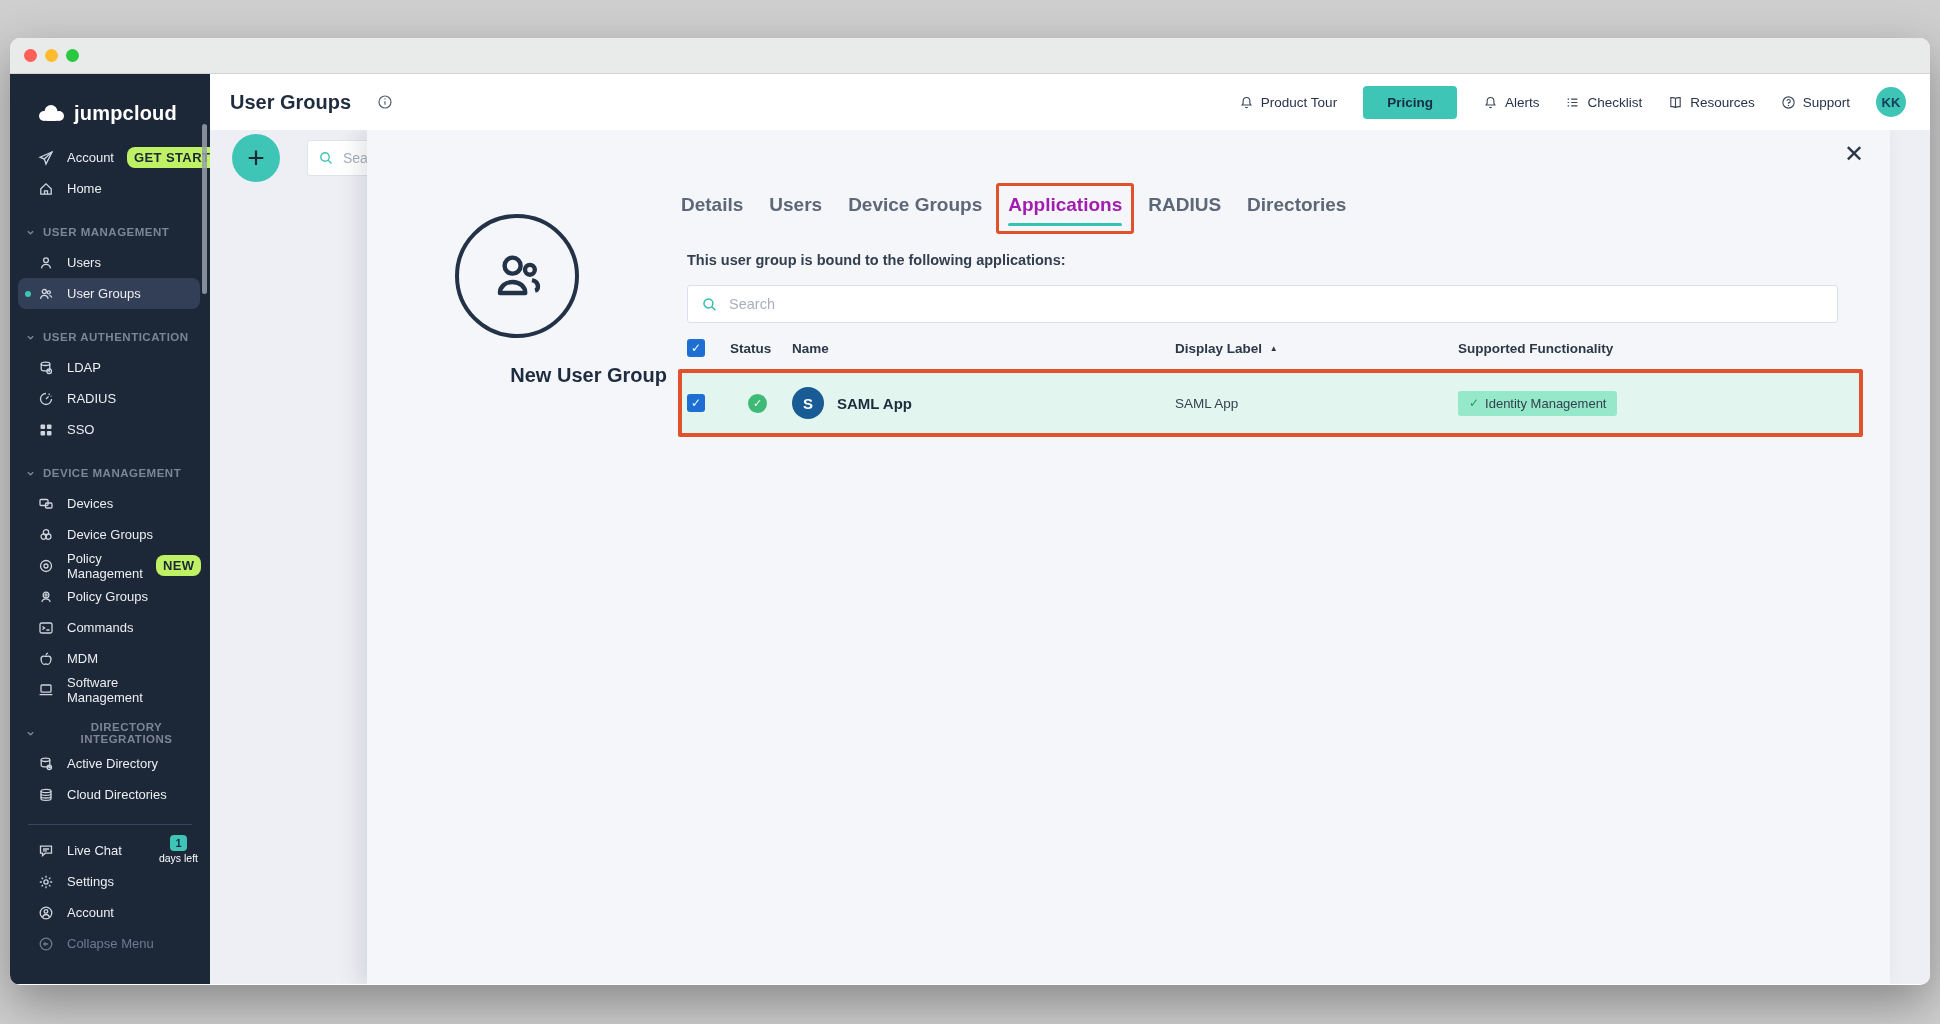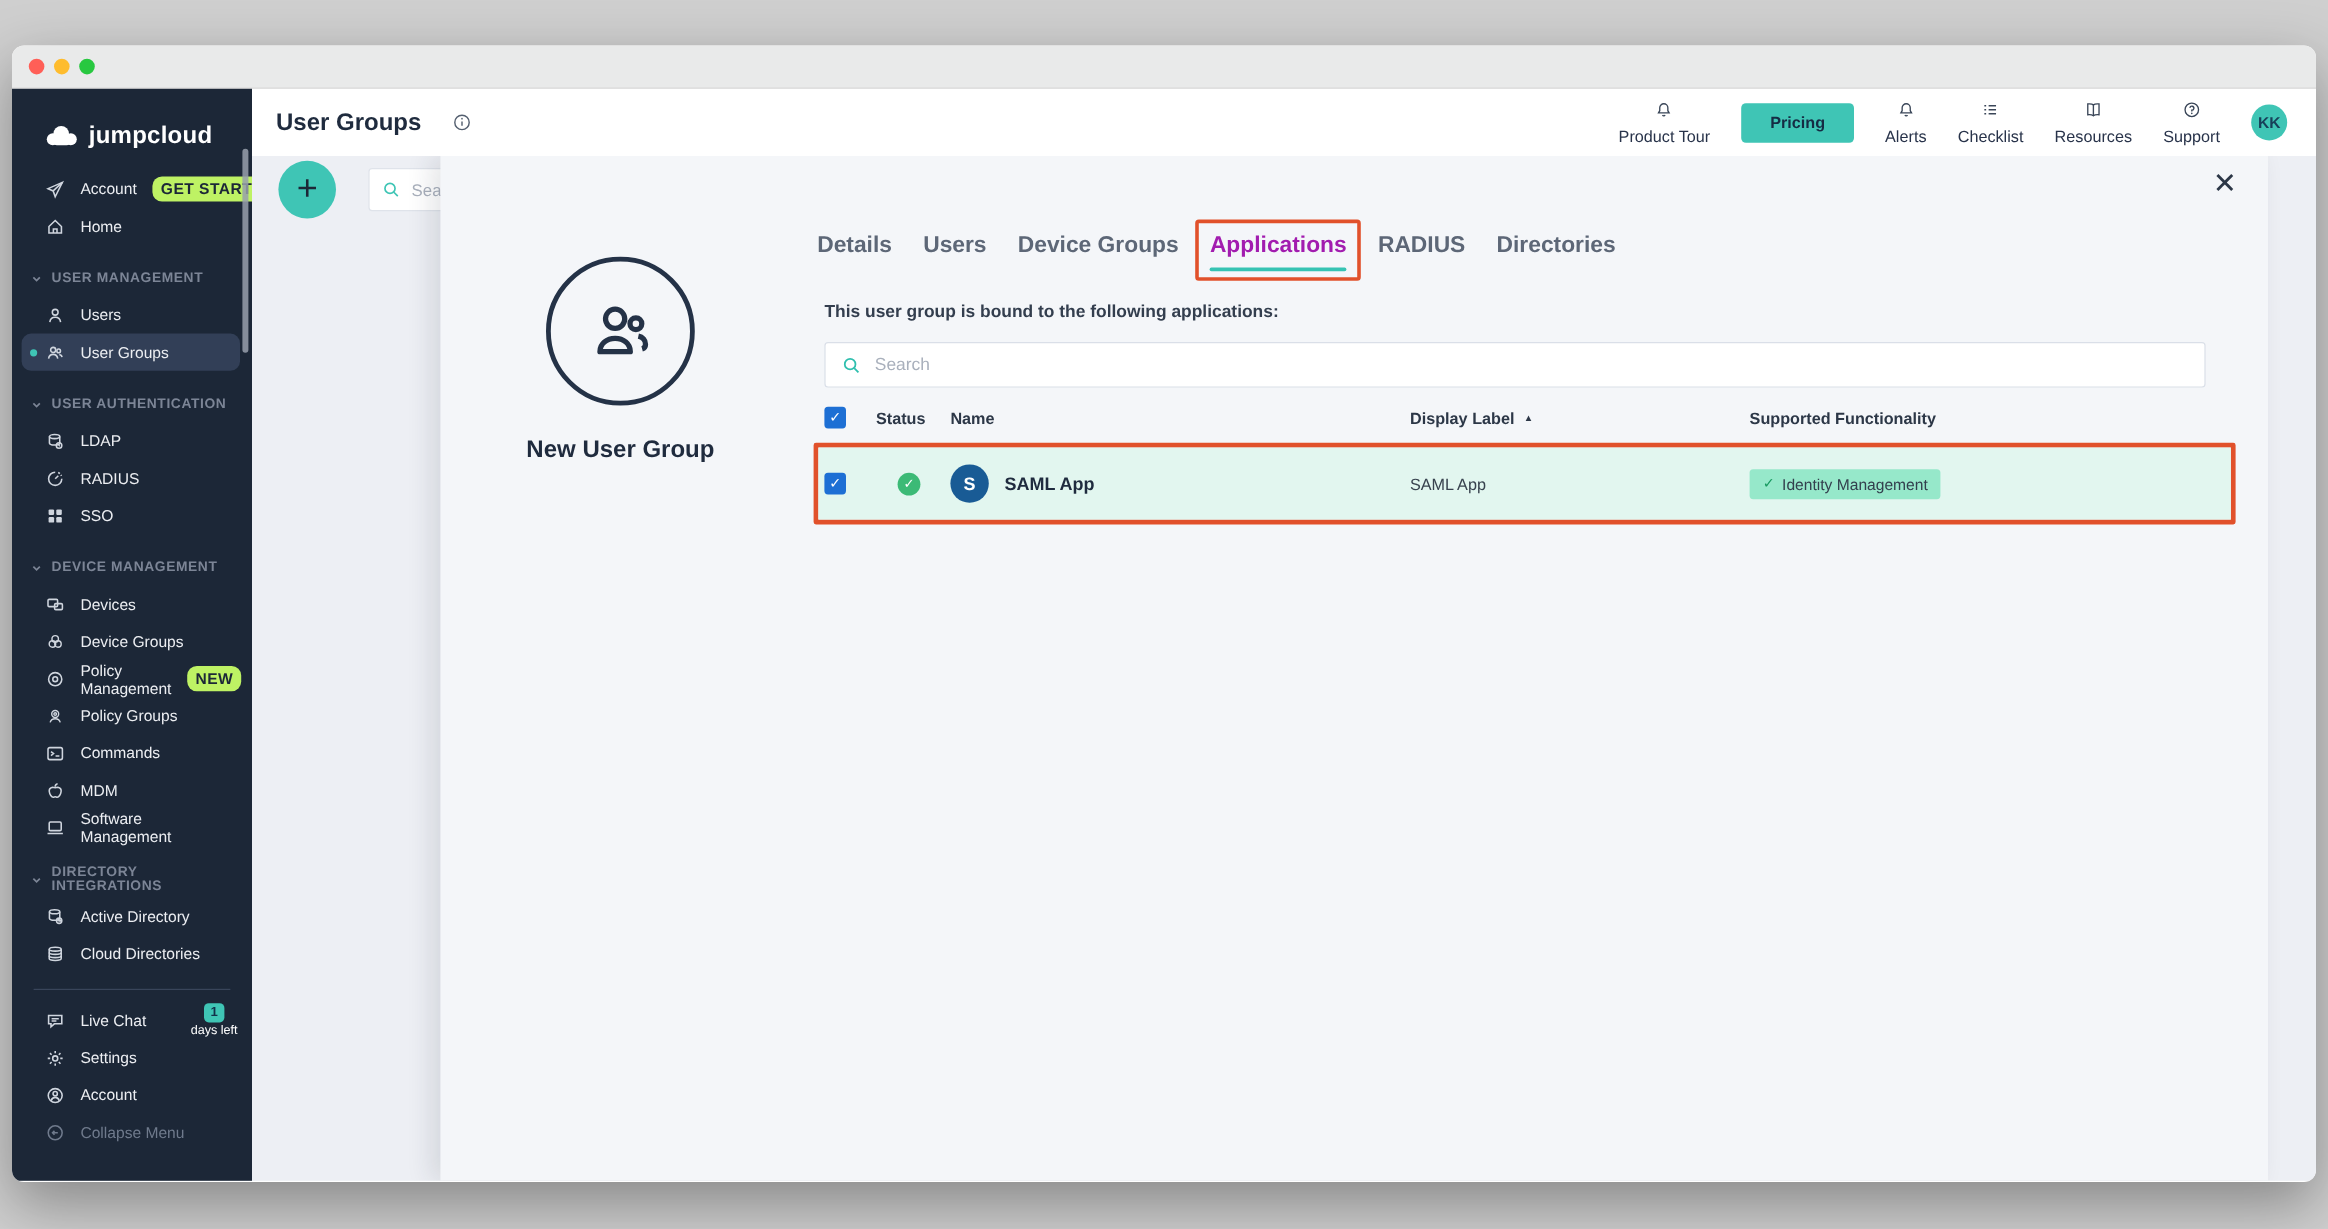--- a/index.html
+++ b/index.html
@@ -21,38 +21,38 @@
   .item { position:relative; display:flex; align-items:center; height:31px;
     padding:0 14px 0 28px; gap:13px; cursor:pointer; }
   .item .icon { color:#cfd5de; display:flex; }
   .item .lbl { color:#eceef2; }
   .item.active { background:#323f57; border-radius:8px; margin:0 10px 0 8px; padding-left:20px; }
   .item.active .dot { position:absolute; left:7px; top:13px; width:6px; height:6px;
     border-radius:50%; background:#3fc5b5; }
   .badge-pill { margin-left:auto; background:#bef264; color:#1c2737; font-size:13px;
     font-weight:700; letter-spacing:.4px; padding:3px 7px; border-radius:8px; white-space:nowrap; }
   .section { display:flex; align-items:center; gap:8px; margin-top:13px; height:30px;
-    padding-left:16px; color:#7c8596; font-size:11.5px; font-weight:700; letter-spacing:.5px; cursor:pointer; }
+    padding-left:16px; color:#7c8596; font-size:11.5px; font-weight:700; letter-spacing:.5px; cursor:pointer;text-align:center; }
   .divider { border-top:1px solid #39455a; margin:14px 18px 10px 18px; }
   .chat-badge { position:absolute; right:12px; top:0; text-align:center; z-index:2; }
   .chat-count { display:inline-block; background:#3fc5b5; color:#12314a; font-weight:700;
     font-size:11px; padding:2px 5px; border-radius:4px; }
   .chat-sub { display:block; color:#fff; font-size:10.5px; margin-top:1px; }
   .item.disabled .lbl, .item.disabled .icon { color:#6f7a8c;text-align:center; }
   .sb-thumb { position:absolute; right:3px; top:50px; width:5px; height:170px;
     background:#98a0ac; opacity:.85; border-radius:3px; }
   
   .main { flex:1; display:flex; flex-direction:column; min-width:0; }
   .main-header { height:56px; background:#fff; display:flex; align-items:center;
     padding:0 24px 0 20px; gap:26px; flex:none; }
   .page-title { font-size:20px; font-weight:700; color:#1f2b3e; }
   .info-btn { color:#556070; display:flex; cursor:pointer; }
   .hdr-right { margin-left:auto; display:flex; align-items:center; gap:26px; }
   .hdr-action { display:flex; align-items:center; gap:7px; font-size:13.5px;
-    color:#28334a; cursor:pointer; white-space:nowrap;flex-direction:column; }
+    color:#28334a; cursor:pointer; white-space:nowrap; }
   .hdr-action .icon { color:#3a4658; display:flex; }
   .btn-pricing { background:#3fc5b5; color:#152c44; font-size:13.5px; font-weight:600;
     border:none; border-radius:4px; padding:9px 24px; cursor:pointer; }
   .avatar { width:30px; height:30px; border-radius:50%; background:#3fc5b5; color:#174059;
     font-size:13px; font-weight:700; display:flex; align-items:center; justify-content:center; cursor:pointer; }
   .content { position:relative; flex:1; background:#edeff4; min-width:0; overflow:hidden; }
   
   .plus-btn { position:absolute; left:22px; top:4px; width:48px; height:48px; border-radius:50%;
     background:#3fc5b5; color:#1c2737; font-size:30px; font-weight:400; display:flex;
     align-items:center; justify-content:center; cursor:pointer; }
@@ -60,21 +60,21 @@
     border:1px solid #dfe3ea; border-radius:3px; display:flex; align-items:center; padding:0 10px; gap:9px; }
   .bg-search .icon { color:#3fc5b5; display:flex; }
   .bg-search input { border:0; outline:0; flex:1; font-size:14px; color:#333;
     font-family:inherit; background:transparent; }
   .bg-search input::placeholder { color:#a9b0bc; }
   
   .drawer { position:absolute; left:157px; top:0; bottom:0; width:1523px; background:#f4f6f9;
     box-shadow:-8px 0 20px rgba(31,42,61,.12); }
   .close-btn { position:absolute; right:26px; top:12px; font-size:24px; color:#2c3747;
     cursor:pointer; line-height:1; background:none; border:none; font-family:inherit; }
-  .drawer-left { position:absolute; left:0; top:84px; width:300px; text-align:center; }
+  .drawer-left { position:absolute; left:0; top:84px; width:300px; text-align:right; }
   .group-circle { width:124px; height:124px; border:4px solid #243247; border-radius:50%;
     margin:0 auto; display:flex; align-items:center; justify-content:center; background:transparent; }
   .group-name { margin-top:26px; font-size:20px; font-weight:700; color:#1f2b3e; }
   .drawer-main { position:absolute; left:320px; top:0; width:1176px; }
   .tabs { position:absolute; top:64px; left:-6px; display:flex; gap:26px;
     font-size:19px; font-weight:700; color:#5d6777; }
   .tab { cursor:pointer; position:relative; padding-bottom:4px; }
   .tab.active { color:#a21caf; }
   .tab.active .underline { position:absolute; left:0; right:0; bottom:-6px; height:3px;
     background:#36c3b3; border-radius:2px; }

